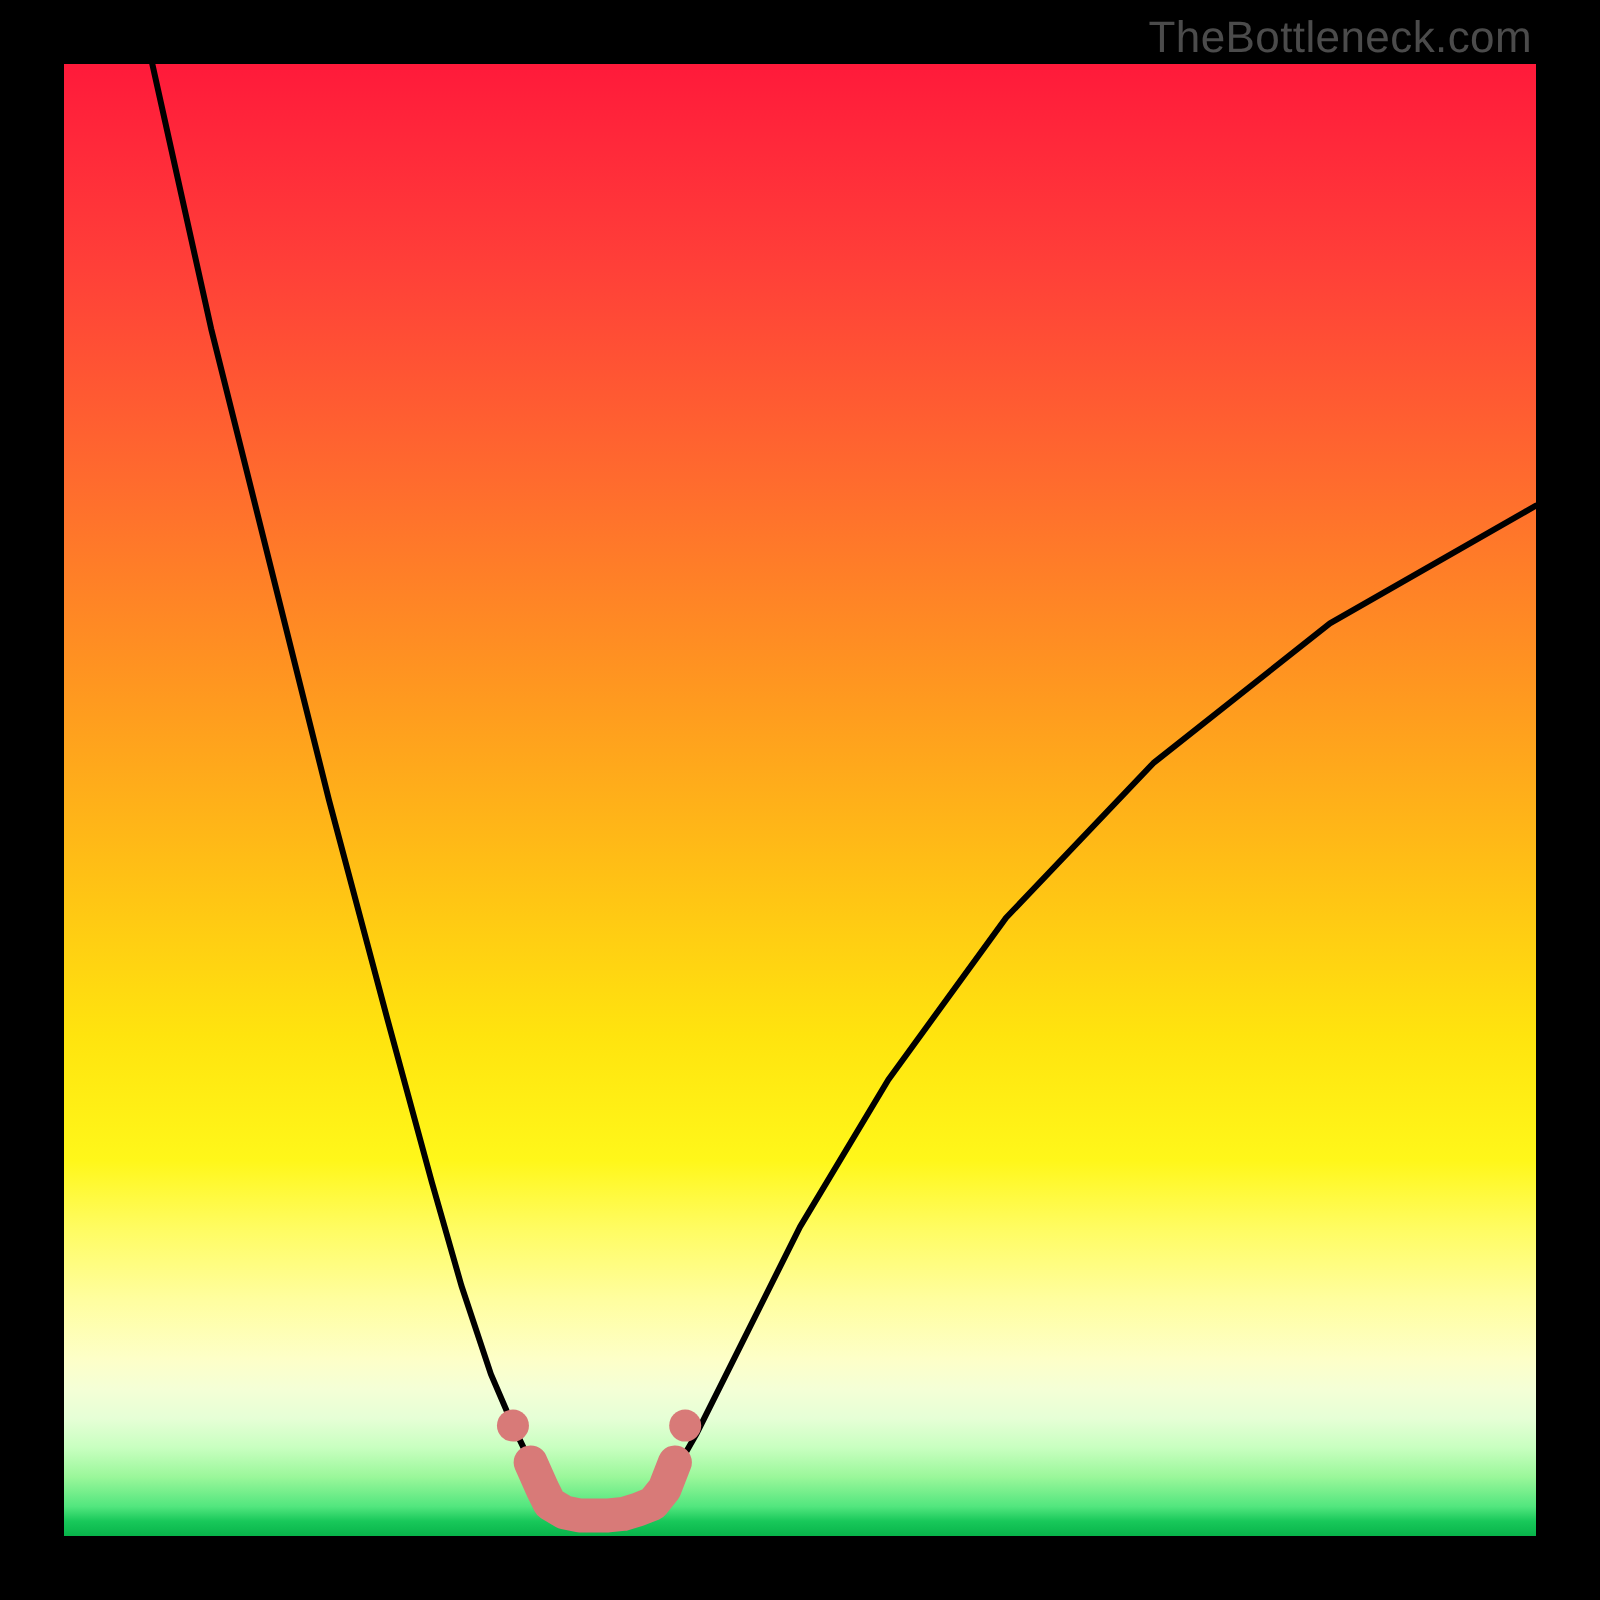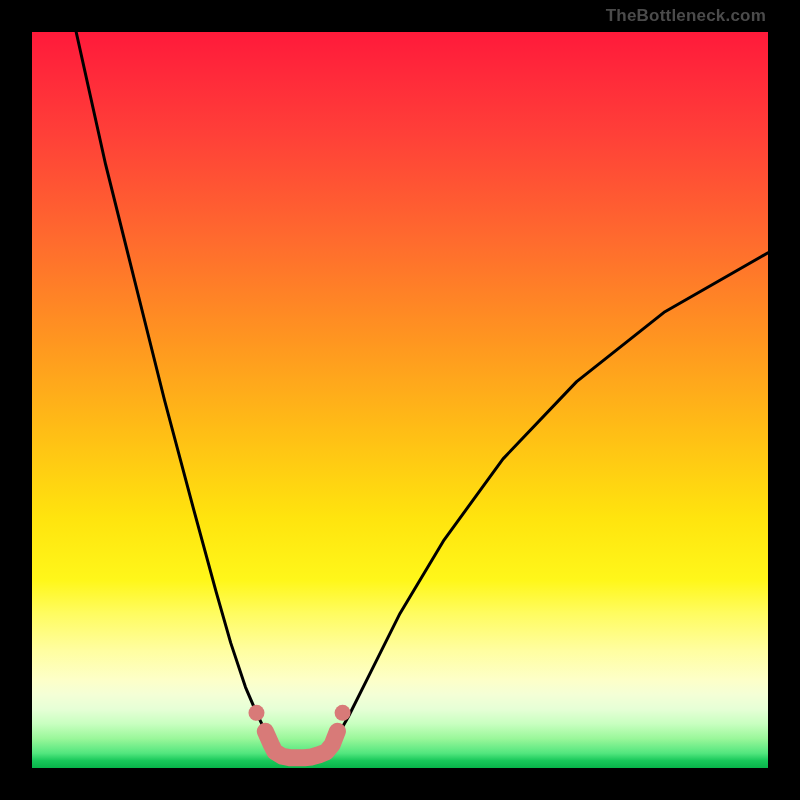--- a/index.html
+++ b/index.html
@@ -49,22 +49,22 @@
       #52e67e 98%,
       #18c85a 99%,
       #08b44a 100%
     );
   }
   .watermark {
     position: absolute;
     top: 6px;
     right: 34px;
     color: #4b4b4b;
-    font-size: 17px;
-    font-weight: 700;
+    font-size: 22px;
+    font-weight: 400;
     letter-spacing: 0.2px;
     user-select: none;
   }
   svg.curve {
     position: absolute;
     inset: 0;
     width: 736px;
     height: 736px;
   }
 </style>

